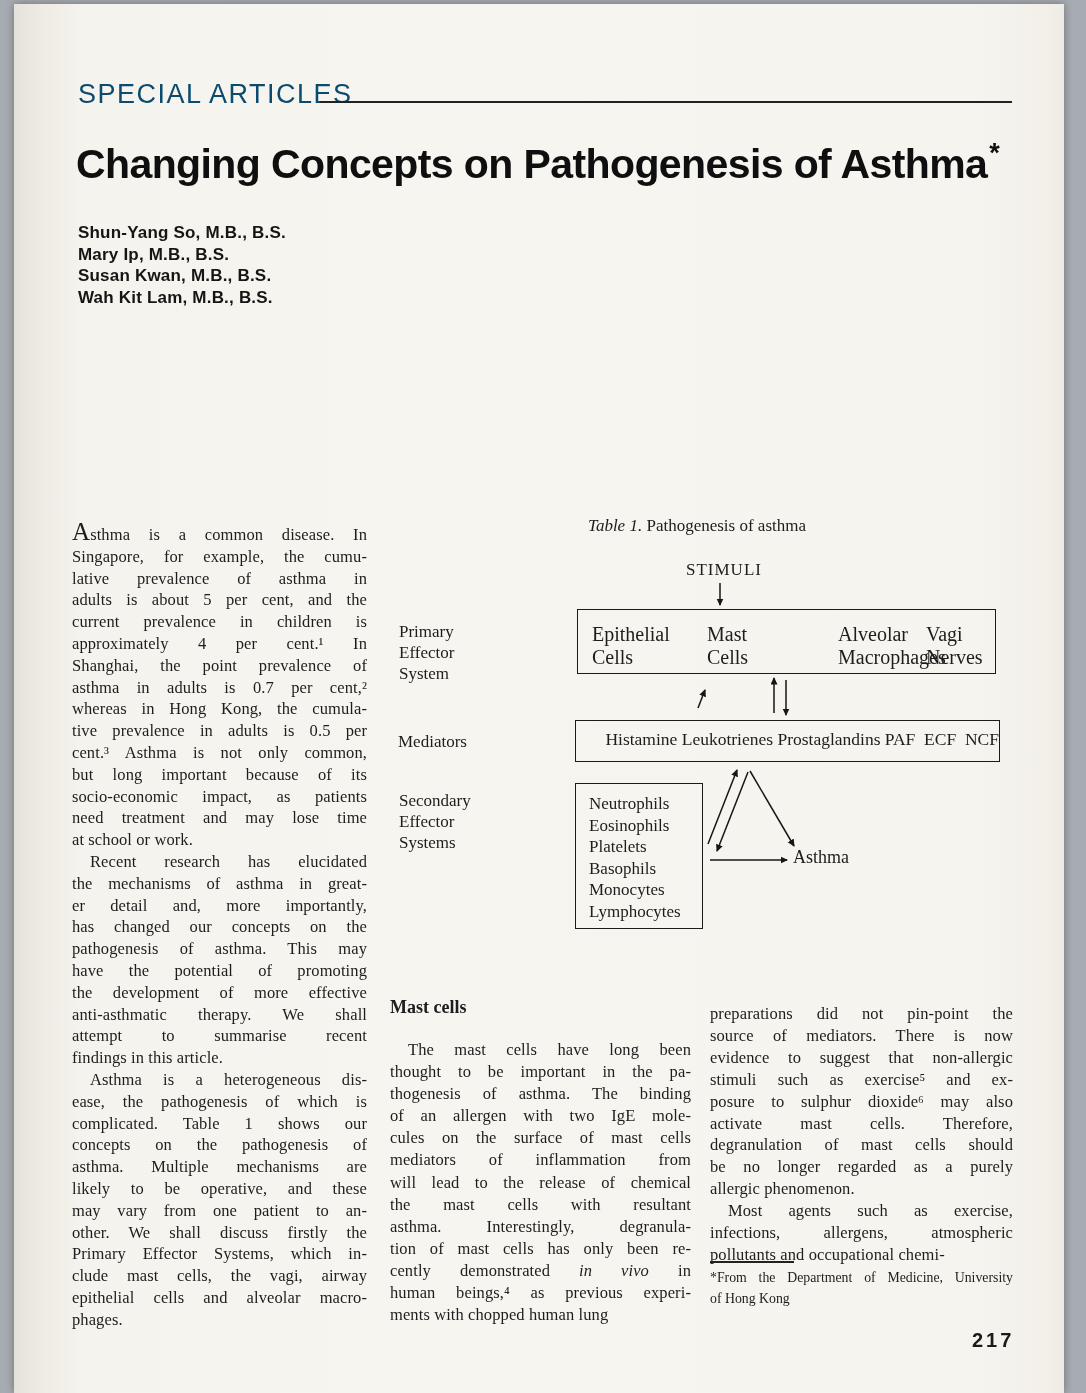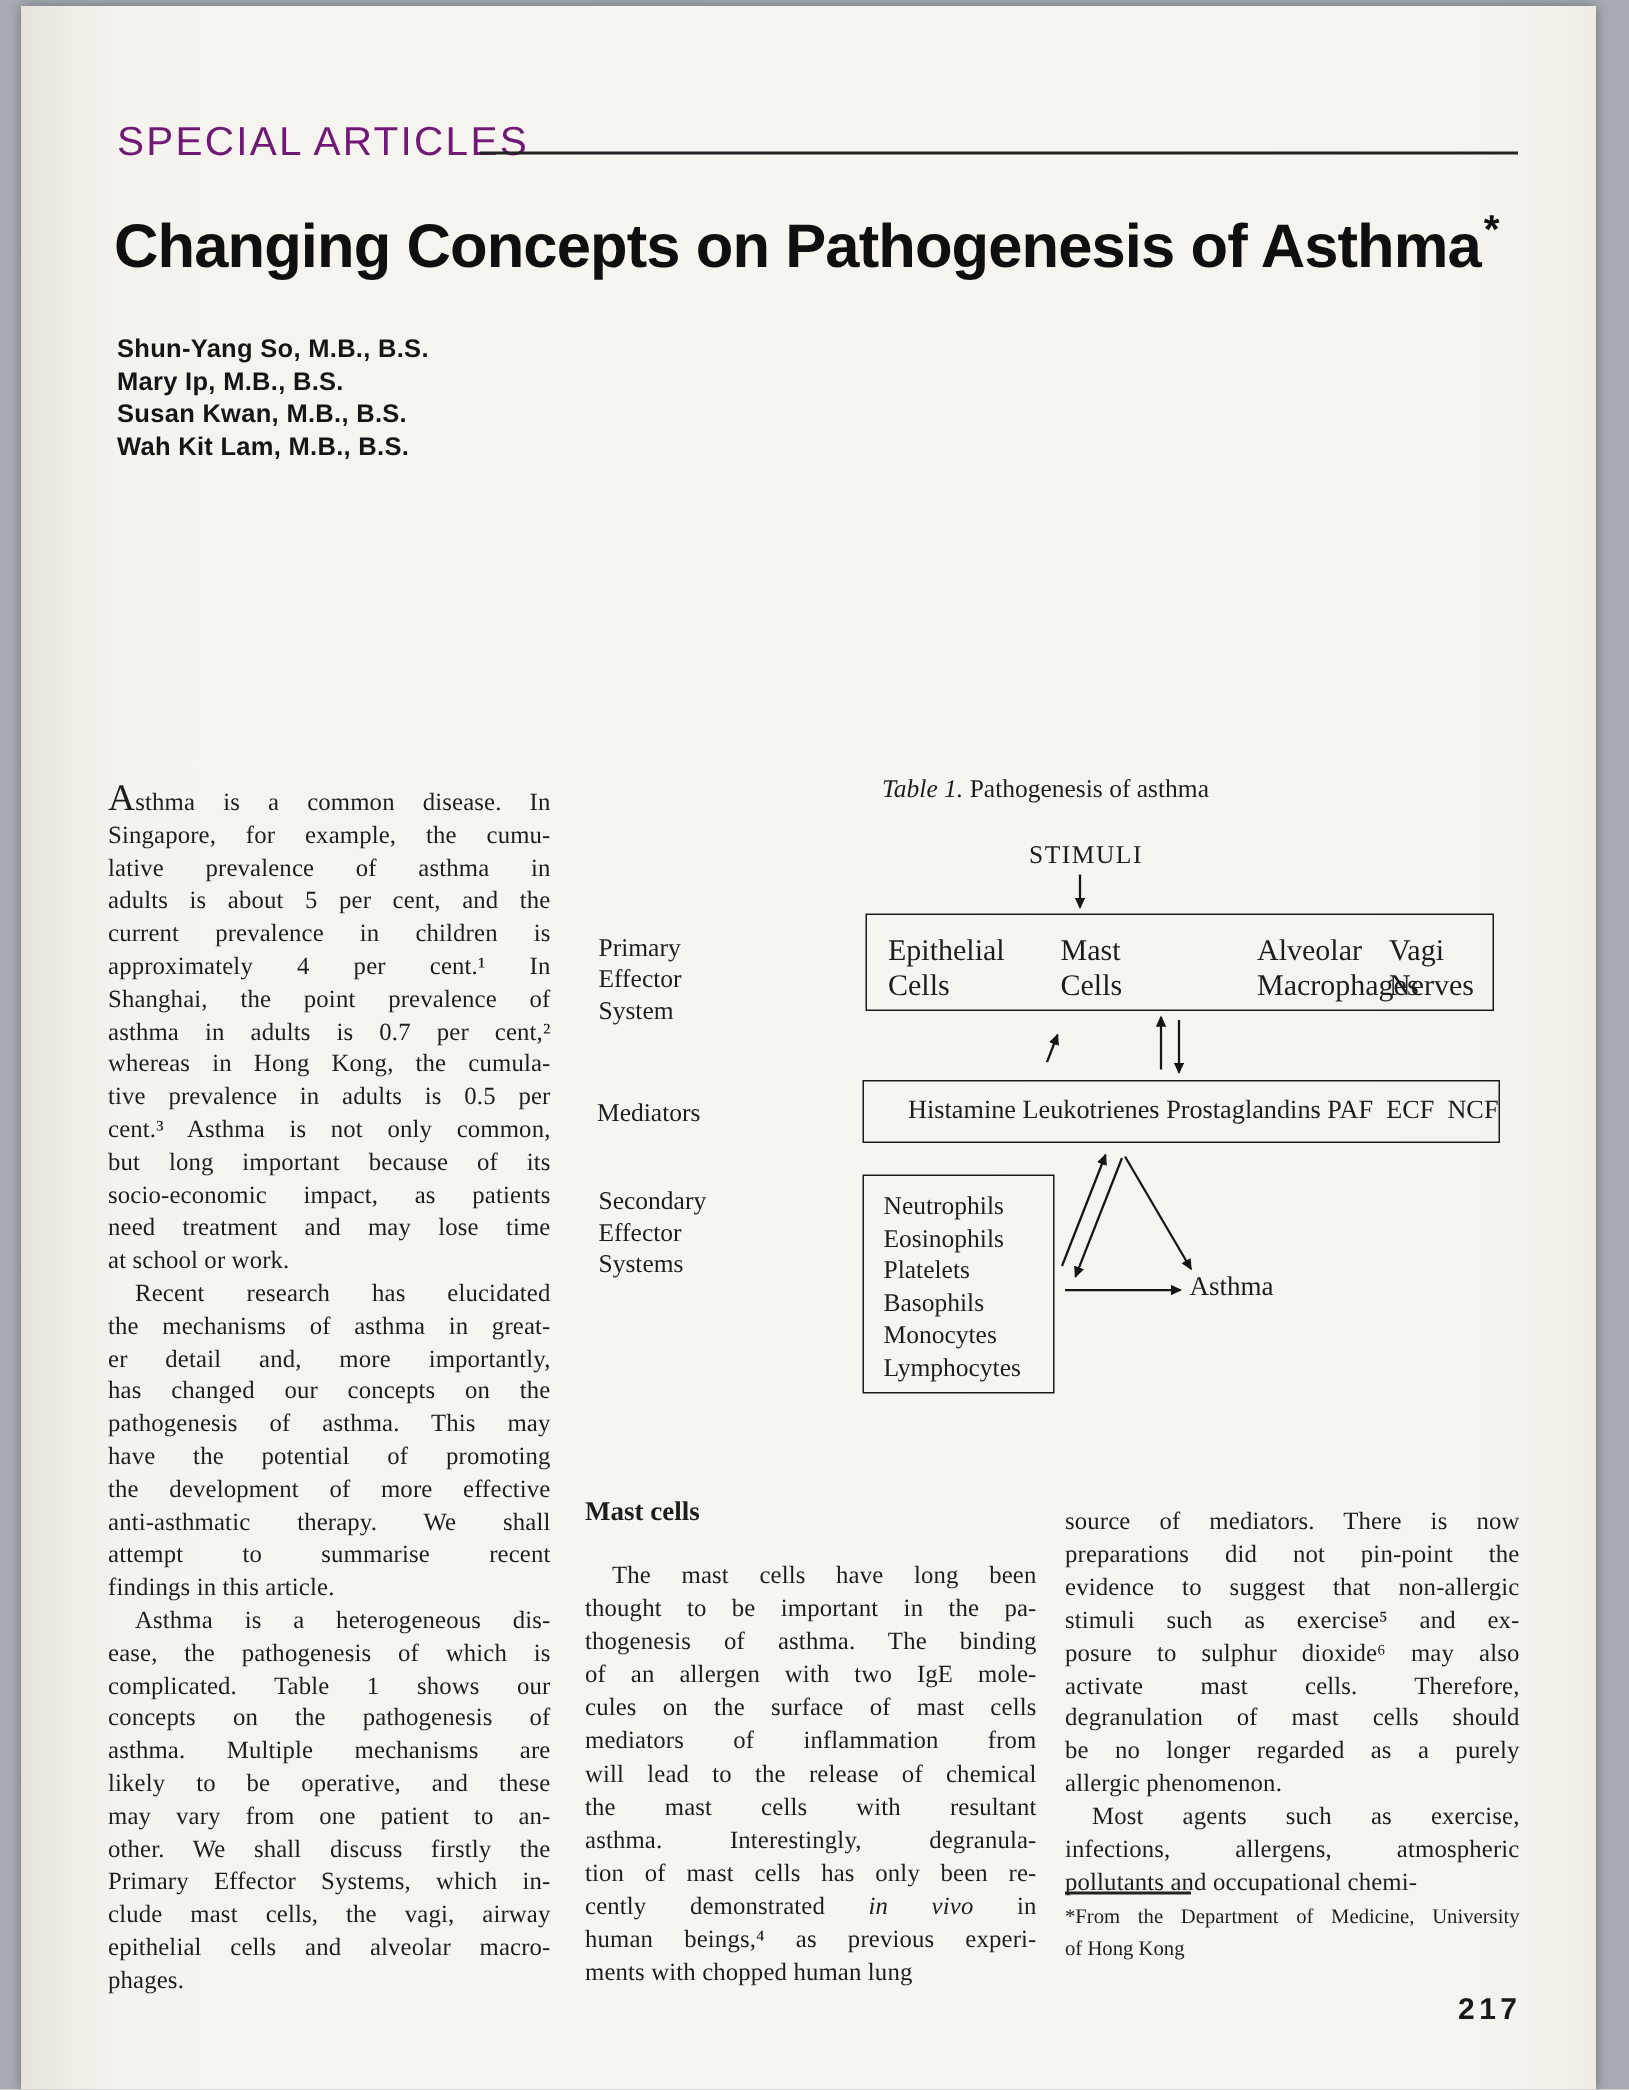--- a/index.html
+++ b/index.html
@@ -13,21 +13,21 @@
   .page{
     left:14px;top:4px;width:1050px;height:1389px;
     background-color:#f6f4ef;
     background-image:linear-gradient(90deg,#e5e2da 0px,#efece5 30px,#f5f3ee 68px,#f7f5f0 400px,#f6f4ef 960px,#f2f0e9 1030px,#eeebe4 1050px);
     box-shadow:0 0 8px rgba(0,0,0,.35);
   }
   
   .kicker{
     left:78px;top:79px;
     font-family:"Liberation Sans", sans-serif;
-    font-size:27px;font-weight:400;letter-spacing:1.5px;color:#701a75;
+    font-size:27px;font-weight:400;letter-spacing:1.5px;color:#0c4a6e;
   }
   .kicker-rule{left:320px;top:101px;width:692px;height:2px;background:#222;}
   .title{
     left:76px;top:141px;
     font-family:"Liberation Sans", sans-serif;
     font-size:41px;font-weight:700;letter-spacing:-0.6px;color:#0f0f0f;white-space:nowrap;
   }
   .title .sup{font-size:27px;position:relative;top:-16px;margin-left:2px;}
   .authors{
     left:78px;top:222px;
@@ -212,22 +212,22 @@
     <div class="ln">will lead to the release of chemical</div>
     <div class="ln">the mast cells with resultant</div>
     <div class="ln">asthma. Interestingly, degranula-</div>
     <div class="ln">tion of mast cells has only been re-</div>
     <div class="ln">cently demonstrated <i>in vivo</i> in</div>
     <div class="ln">human beings,⁴ as previous experi-</div>
     <div class="ln ln-last">ments with chopped human lung</div>
   </div>
 <div class="abs bodycol col-right">
   <div class="justify">
+      <div class="ln">preparations did not pin-point the</div>
       <div class="ln">source of mediators. There is now</div>
-      <div class="ln">preparations did not pin-point the</div>
       <div class="ln">evidence to suggest that non-allergic</div>
       <div class="ln">stimuli such as exercise⁵ and ex-</div>
       <div class="ln">posure to sulphur dioxide⁶ may also</div>
       <div class="ln">activate mast cells. Therefore,</div>
       <div class="ln">degranulation of mast cells should</div>
       <div class="ln">be no longer regarded as a purely</div>
       <div class="ln ln-last">allergic phenomenon.</div>
     </div>
   <div class="justify indent">
       <div class="ln">Most agents such as exercise,</div>

